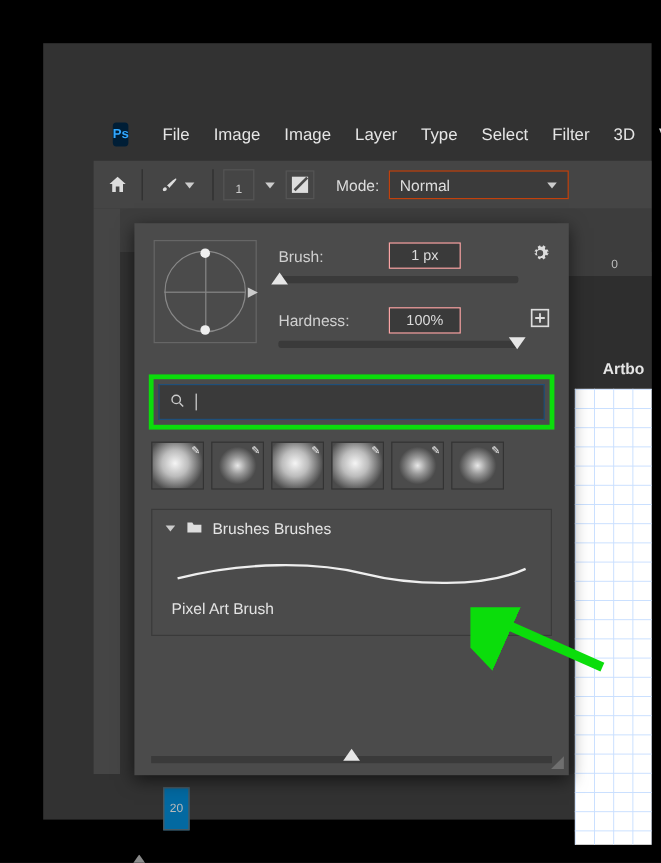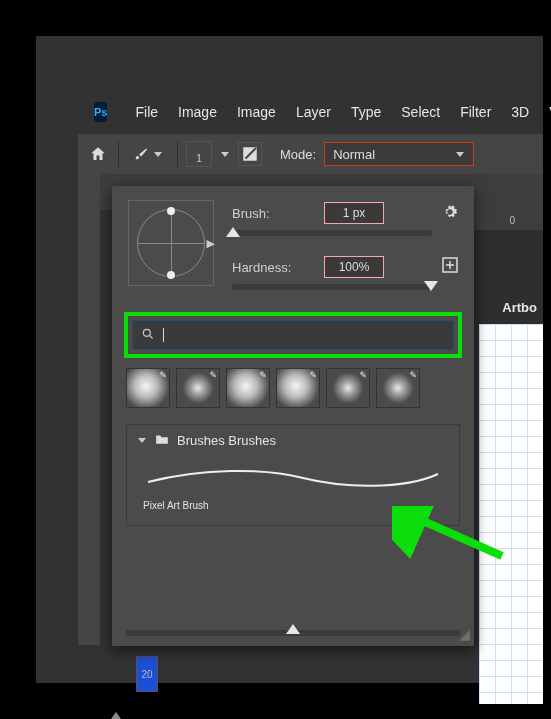--- a/index.html
+++ b/index.html
@@ -53,39 +53,39 @@
 
   .preset-row{ display:flex; gap:6px; padding:0 14px;}
   .preset   { width:44px; height:40px; background: radial-gradient(circle at 45% 45%, #f5f5f5 0%, #bcbcbc 35%, #4b4b4b 75%); border:1px solid #333; position:relative;}
   .preset.small{ background: radial-gradient(circle at 50% 50%, #e8e8e8 0%, #9a9a9a 25%, #4b4b4b 55%);}
   .preset .tick{ position:absolute; right:2px; top:1px; font-size:9px; color:#eee;}
 
   .group    { margin:16px 14px 0 14px; border:1px solid #3a3a3a; }
   .group-hd { display:flex; align-items:center; gap:8px; padding:8px 10px; font-size:13px; color:#e4e4e4;}
   .brush-stroke{ margin:10px 16px 4px 16px; height:22px; background:transparent;}
   .brush-stroke svg{ width:100%; height:100%;}
-  .brush-name{ padding:8px 16px 14px 16px; font-size:10px; color:#e3e3e3;}
+  .brush-name{ padding:8px 16px 14px 16px; font-size:13px; color:#e3e3e3;}
 
   .arrow-annot{ position:absolute; pointer-events:none;}
 
   .bottom-scroll{ position:absolute; left:14px; right:14px; bottom:10px; height:6px; background:#3a3a3a;}
   .bottom-scroll .thumb2{ position:absolute; left:50%; transform:translateX(-50%); top:-6px; width:0;height:0;border-left:7px solid transparent;border-right:7px solid transparent;border-bottom:10px solid #e6e6e6;}
   .resize   { position:absolute; right:4px; bottom:4px; color:#6f6f6f; font-size:14px;}
 
   .subbar   { position:absolute; top:138px; left:64px; right:0; height:36px; background:#3d3d3d;}
 
   
   .canvas-col{ position:absolute; right:0; top:174px; bottom:38px; width:78px; background:#2e2e2e;}
   .ruler    { position:absolute; top:0; left:0; right:0; height:20px; background:#3d3d3d; color:#bdbdbd; font-size:10px; display:flex; align-items:center; justify-content:flex-end; padding-right:28px;}
   .artb-lbl { position:absolute; top:90px; right:6px; color:#e5e5e5; font-size:13px; font-weight:600;}
   .artboard { position:absolute; top:114px; right:0; width:64px; height:380px; background:#fff;
               background-image: linear-gradient(#c9dfff 1px, transparent 1px), linear-gradient(90deg,#c9dfff 1px, transparent 1px);
               background-size: 16px 16px;}
   .drop     { width:16px; height:20px; margin:36px auto 0; background:#8a8a8a; clip-path: path('M8 0 C14 8 16 12 16 16 A8 8 0 1 1 0 16 C0 12 2 8 8 0 Z'); position:absolute; left:72px; top:640px;}
-  .twenty    { position:absolute; left:100px; top:620px; width:22px; height:36px; border:1px solid #555; color:#bbb; font-size:10px; display:flex; align-items:center; justify-content:center; background:#1d4ed8;}
+  .twenty    { position:absolute; left:100px; top:620px; width:22px; height:36px; border:1px solid #555; color:#bbb; font-size:10px; display:flex; align-items:center; justify-content:center; background:#0369a1;}
 </style>
 </head>
 <body>
 
 <div class="frame">
 
   <div class="menubar">
     <div class="ps-logo">Ps</div>
     <div class="menu-item">File</div>
     <div class="menu-item">Image</div>

